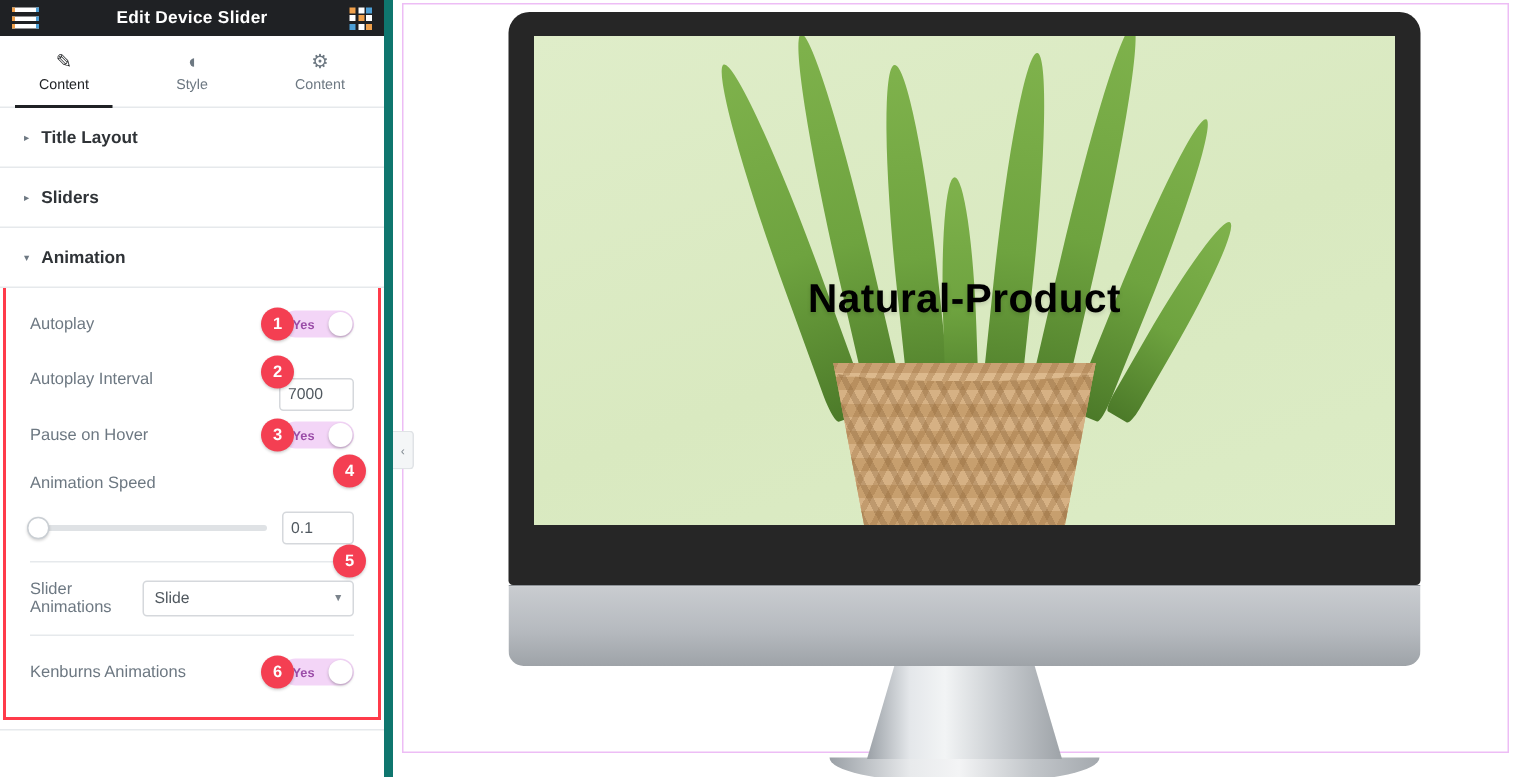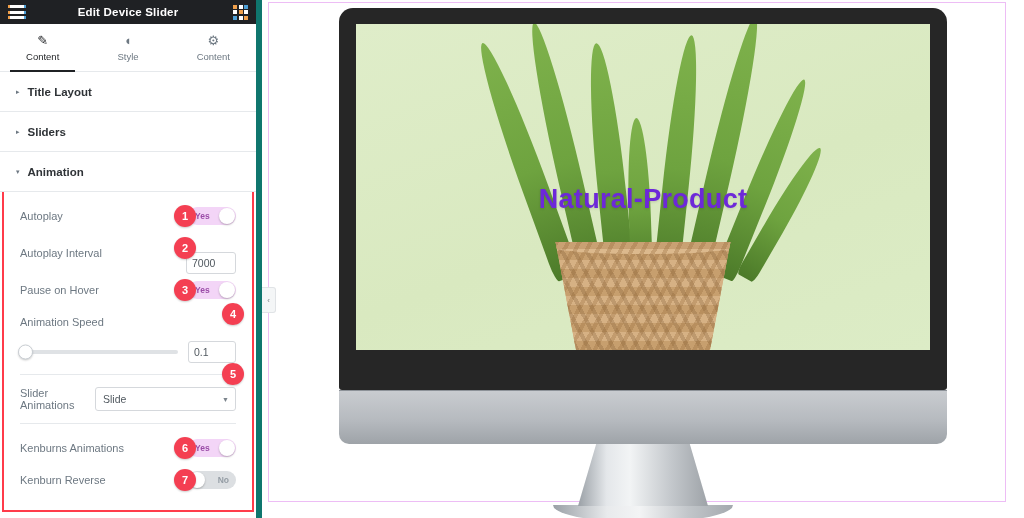--- a/index.html
+++ b/index.html
@@ -184,21 +184,21 @@
   .pot-rim {
     position:absolute; top:-7px; left:-3px; width:192px; height:19px;
     background:
       repeating-linear-gradient(118deg, rgba(150,106,58,.32) 0 4px, rgba(255,255,255,0) 4px 10px),
       repeating-linear-gradient(to bottom,#dcb98d 0 7px,#c9a173 7px 14px),
       #d4af80;
     border-radius:48%/54%;
   }
   .overlay-title {
     position:absolute; left:0; right:0; top:160px; text-align:center;
-    color:#6d28d9; font-size:27px; font-weight:700; letter-spacing:.3px;
+    color:#000000; font-size:27px; font-weight:700; letter-spacing:.3px;
     text-shadow:0 1px 3px rgba(0,0,0,.14); z-index:4;
   }
   .monitor-chin {
     height:54px; margin:0 auto; width:608px;
     background:linear-gradient(to bottom,#c9ccd0 0%,#b6babf 55%,#9ea3a8 100%);
     border-radius:0 0 10px 10px;
     border-top:1px solid #8d9298;
   }
   .stand-neck {
     width:130px; height:62px; margin:0 auto;
@@ -323,28 +323,20 @@
 
       <div class="ctrl-row">
         <span class="ctrl-label">Kenburns Animations</span>
         <div class="badge" style="left:170px;top:5px;">6</div>
         <div class="switch on">
           <span class="slabel">Yes</span>
           <span class="knob"></span>
         </div>
       </div>
 
-      <div class="ctrl-row">
-        <span class="ctrl-label">Kenburn Reverse</span>
-        <div class="badge" style="left:170px;top:5px;">7</div>
-        <div class="switch off">
-          <span class="slabel">No</span>
-          <span class="knob"></span>
-        </div>
-      </div>
 
     </div>
 
     <div class="section notation-row" style="border-top:1px solid #e6e9ec;margin-top:6px;">
       
       
       
       
     </div>
 

